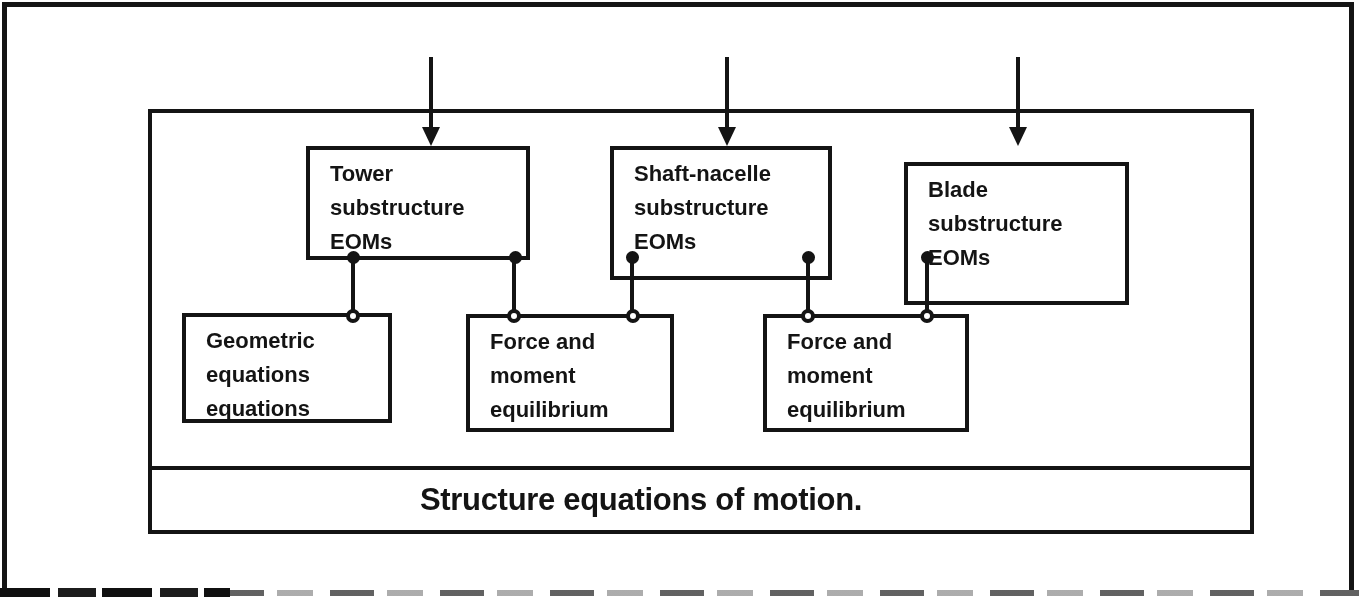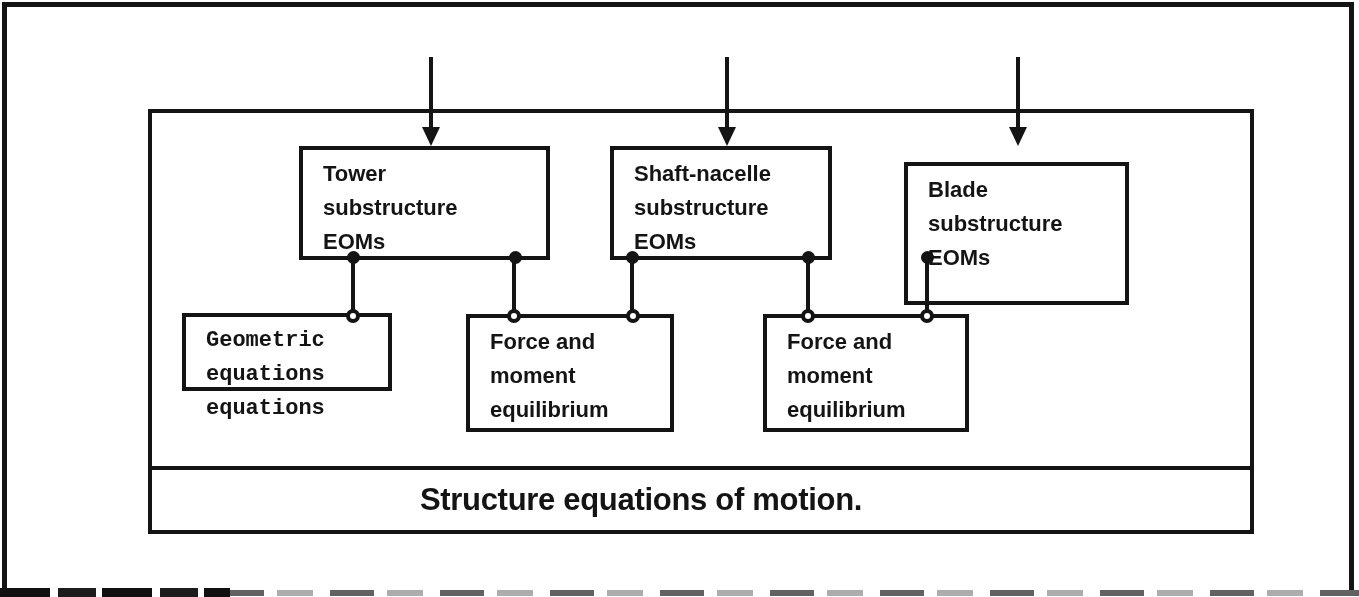--- a/index.html
+++ b/index.html
@@ -52,24 +52,24 @@
     white-space:nowrap;
   }
   
   .dbox{
     position:absolute;
     border:4px solid var(--ink);box-sizing:border-box;
     background:var(--paper);
     font-size:22px;font-weight:bold;line-height:34px;
     padding:7px 8px 0 20px;white-space:nowrap;
   }
-  .b-tower {left:299px;top:146px;width:251px;height:114px;}
-  .b-shaft {left:610px;top:146px;width:222px;height:114px;}
+  .b-tower {left:306px;top:146px;width:224px;height:114px;}
+  .b-shaft {left:610px;top:146px;width:222px;height:134px;}
   .b-blade {left:904px;top:162px;width:225px;height:143px;}
-  .b-geo   {left:182px;top:313px;width:210px;height:78px;font-family:Liberation Mono, monospace;}
+  .b-geo   {left:182px;top:313px;width:210px;height:110px;}
   .b-fm1   {left:466px;top:314px;width:208px;height:118px;}
   .b-fm2   {left:763px;top:314px;width:206px;height:118px;}
   
   .arrow{position:absolute;width:18px;height:90px;top:57px;}
   .arrow .shaft{position:absolute;left:7px;top:0;width:4px;height:74px;background:var(--ink);}
   .arrow .head{
     position:absolute;left:0;top:70px;width:0;height:0;
     border-left:9px solid transparent;border-right:9px solid transparent;
     border-top:19px solid var(--ink);
   }

